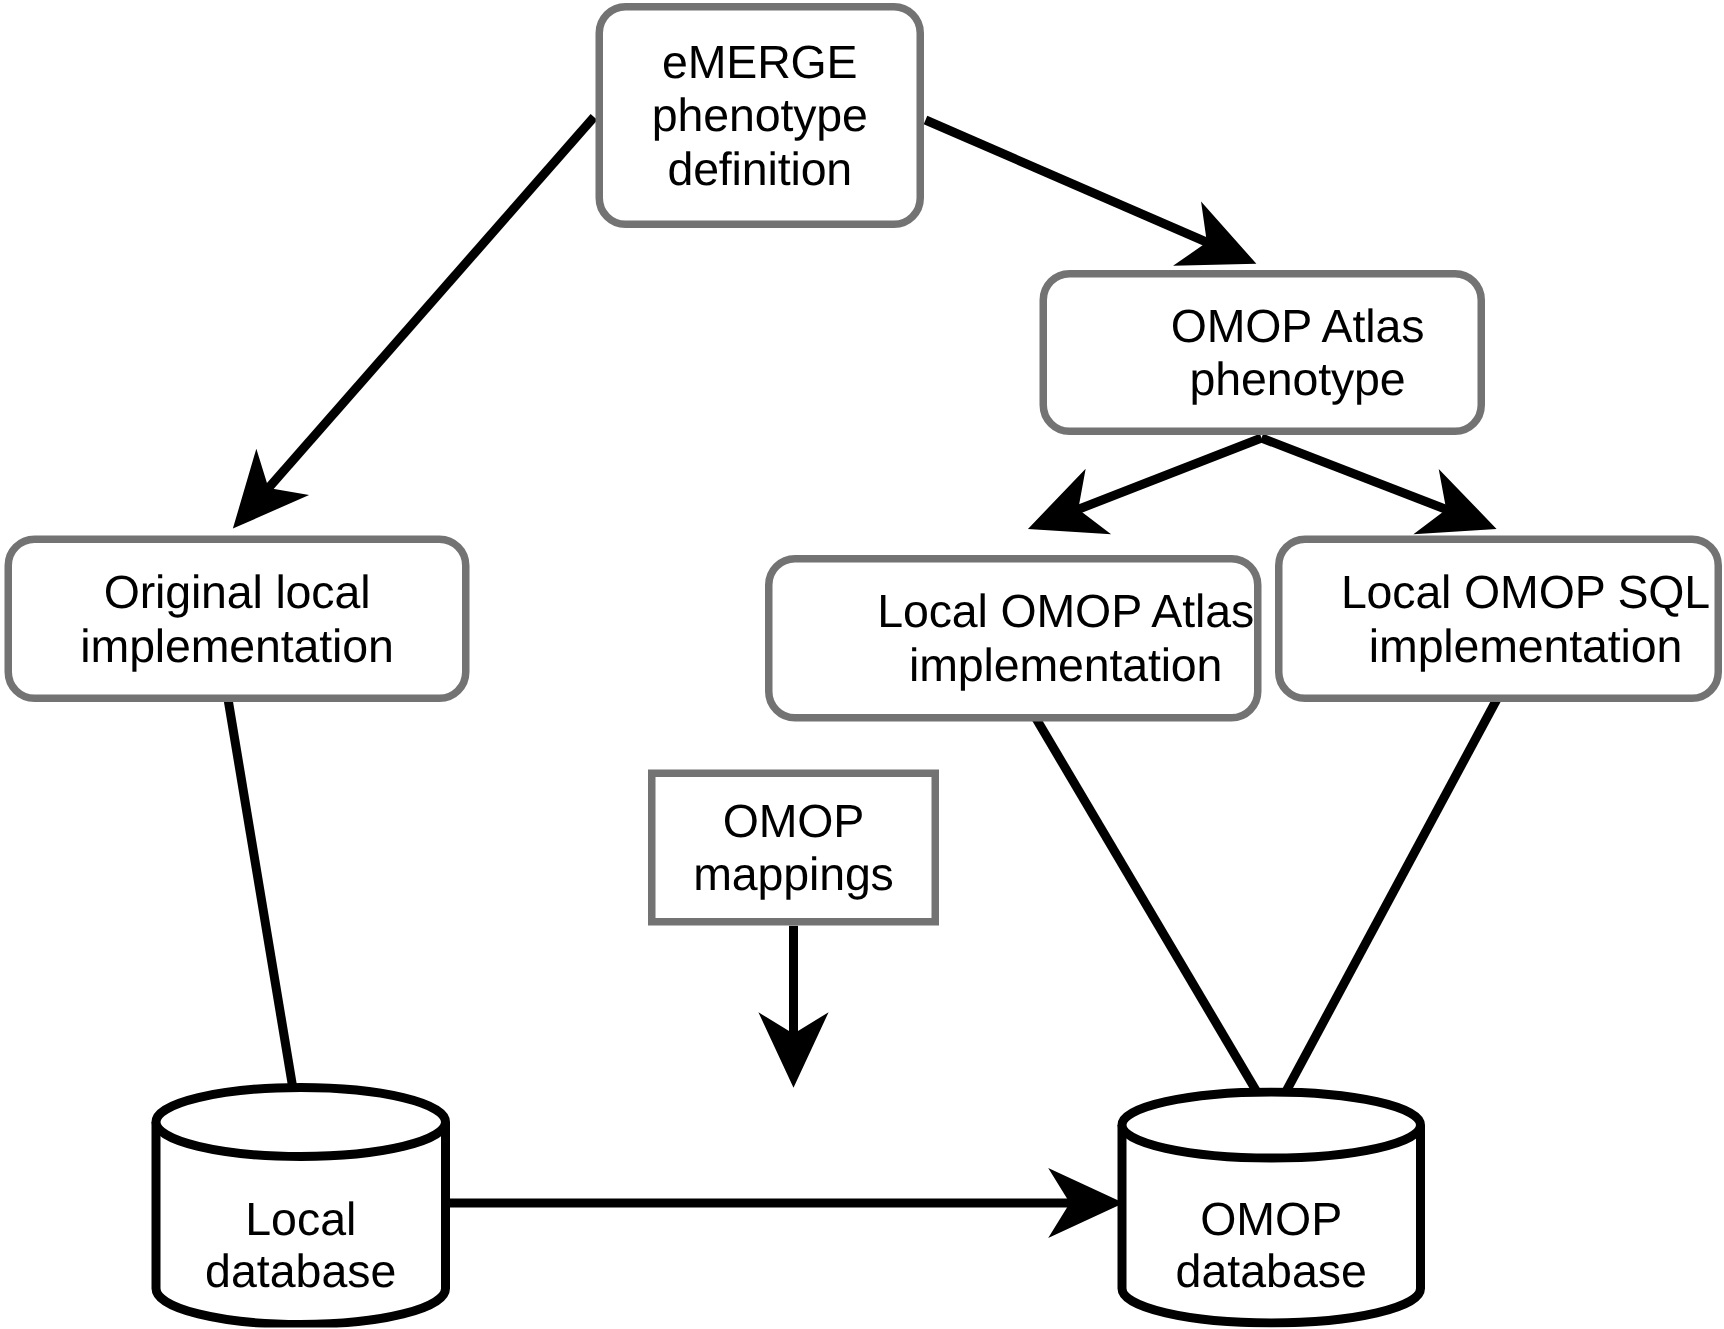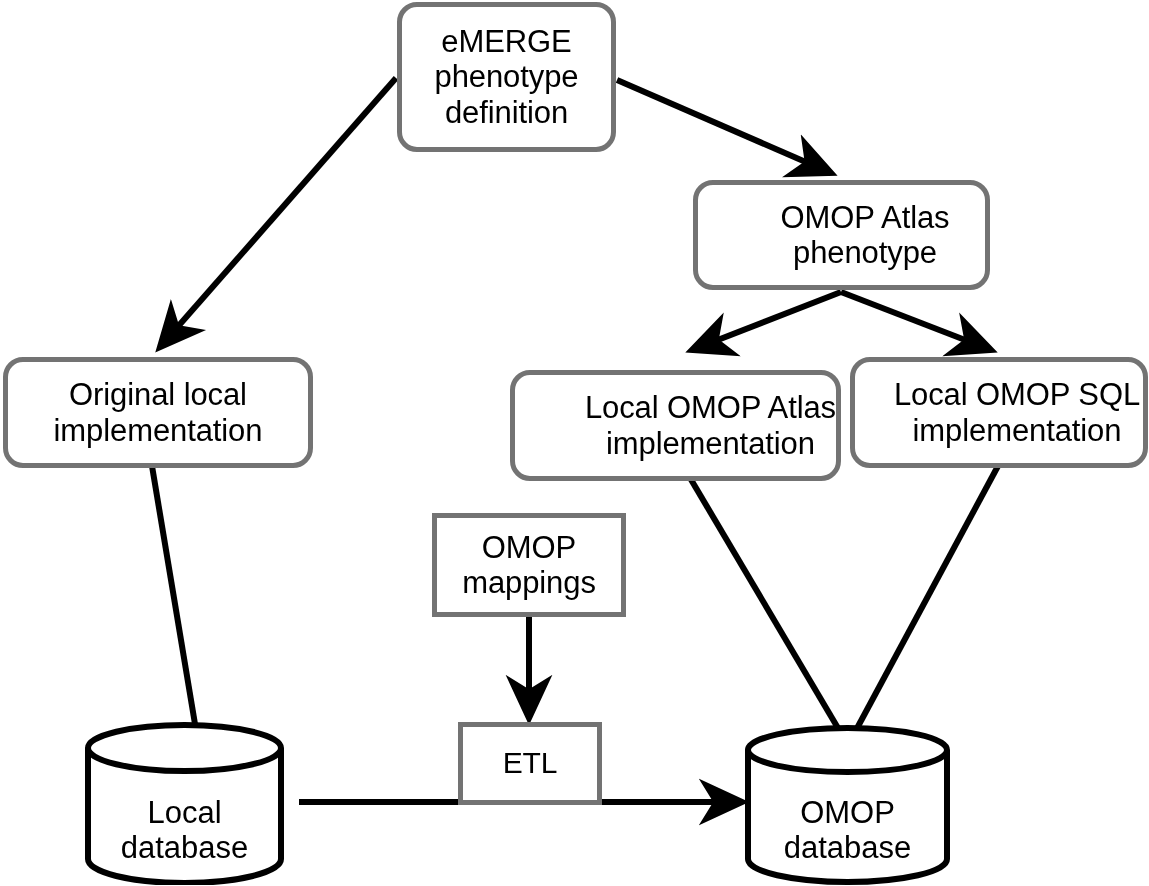--- a/index.html
+++ b/index.html
@@ -71,21 +71,21 @@
 
   
   #node-emerge          { left: 397px;  top: 2px;   width: 219px; height: 150px; }
   #node-omop-atlas      { left: 693px;  top: 180px; width: 297px; height: 110px; padding-left: 47px; }
   #node-original-local  { left: 3px;    top: 357px; width: 310px; height: 111px; }
   #node-local-atlas     { left: 510px;  top: 370px; width: 331px; height: 111px; justify-content: flex-end; }
   #node-local-sql       { left: 850px;  top: 357px; width: 298px; height: 111px; padding-left: 36px; }
   #node-omop-mappings   { left: 432px;  top: 513px; width: 194px; height: 104px; }
   #node-etl             { left: 458px;  top: 722px; width: 144px; height: 83px;  }
 
-  #db-local { left: 84px; top: 722px; width: 201px; height: 163px; }
+  #db-local { left: 100px; top: 722px; width: 201px; height: 163px; }
   #db-omop  { left: 744px; top: 725px; width: 207px; height: 160px; }
   #db-local .cyl-label { top: 73px; }
   #db-omop  .cyl-label { top: 70px; }
 </style>
 </head>
 <body>
 
 <div id="diagram-root">
 
   <svg class="edges" viewBox="0 0 1149 886" width="1149" height="886">
@@ -138,23 +138,20 @@
   <div id="node-local-sql" class="node rounded">
     <span class="label">Local OMOP SQL
 implementation</span>
   </div>
 
   <div id="node-omop-mappings" class="node sharp">
     <span class="label">OMOP
 mappings</span>
   </div>
 
-  <div id="node-etl" class="node sharp small">
-    <span class="label">ETL</span>
-  </div>
 
   <div id="db-local" class="cylinder">
     <svg class="cyl-svg" width="201" height="163" viewBox="0 0 201 163">
       <path d="M4,26 L4,137 A96.5,24 0 0 0 197,137 L197,26" fill="#ffffff" stroke="#000000" stroke-width="6"></path>
       <ellipse cx="100.5" cy="26" rx="96.5" ry="23" fill="#ffffff" stroke="#000000" stroke-width="6"></ellipse>
     </svg>
     <div class="cyl-label">Local
 database</div>
   </div>
 

